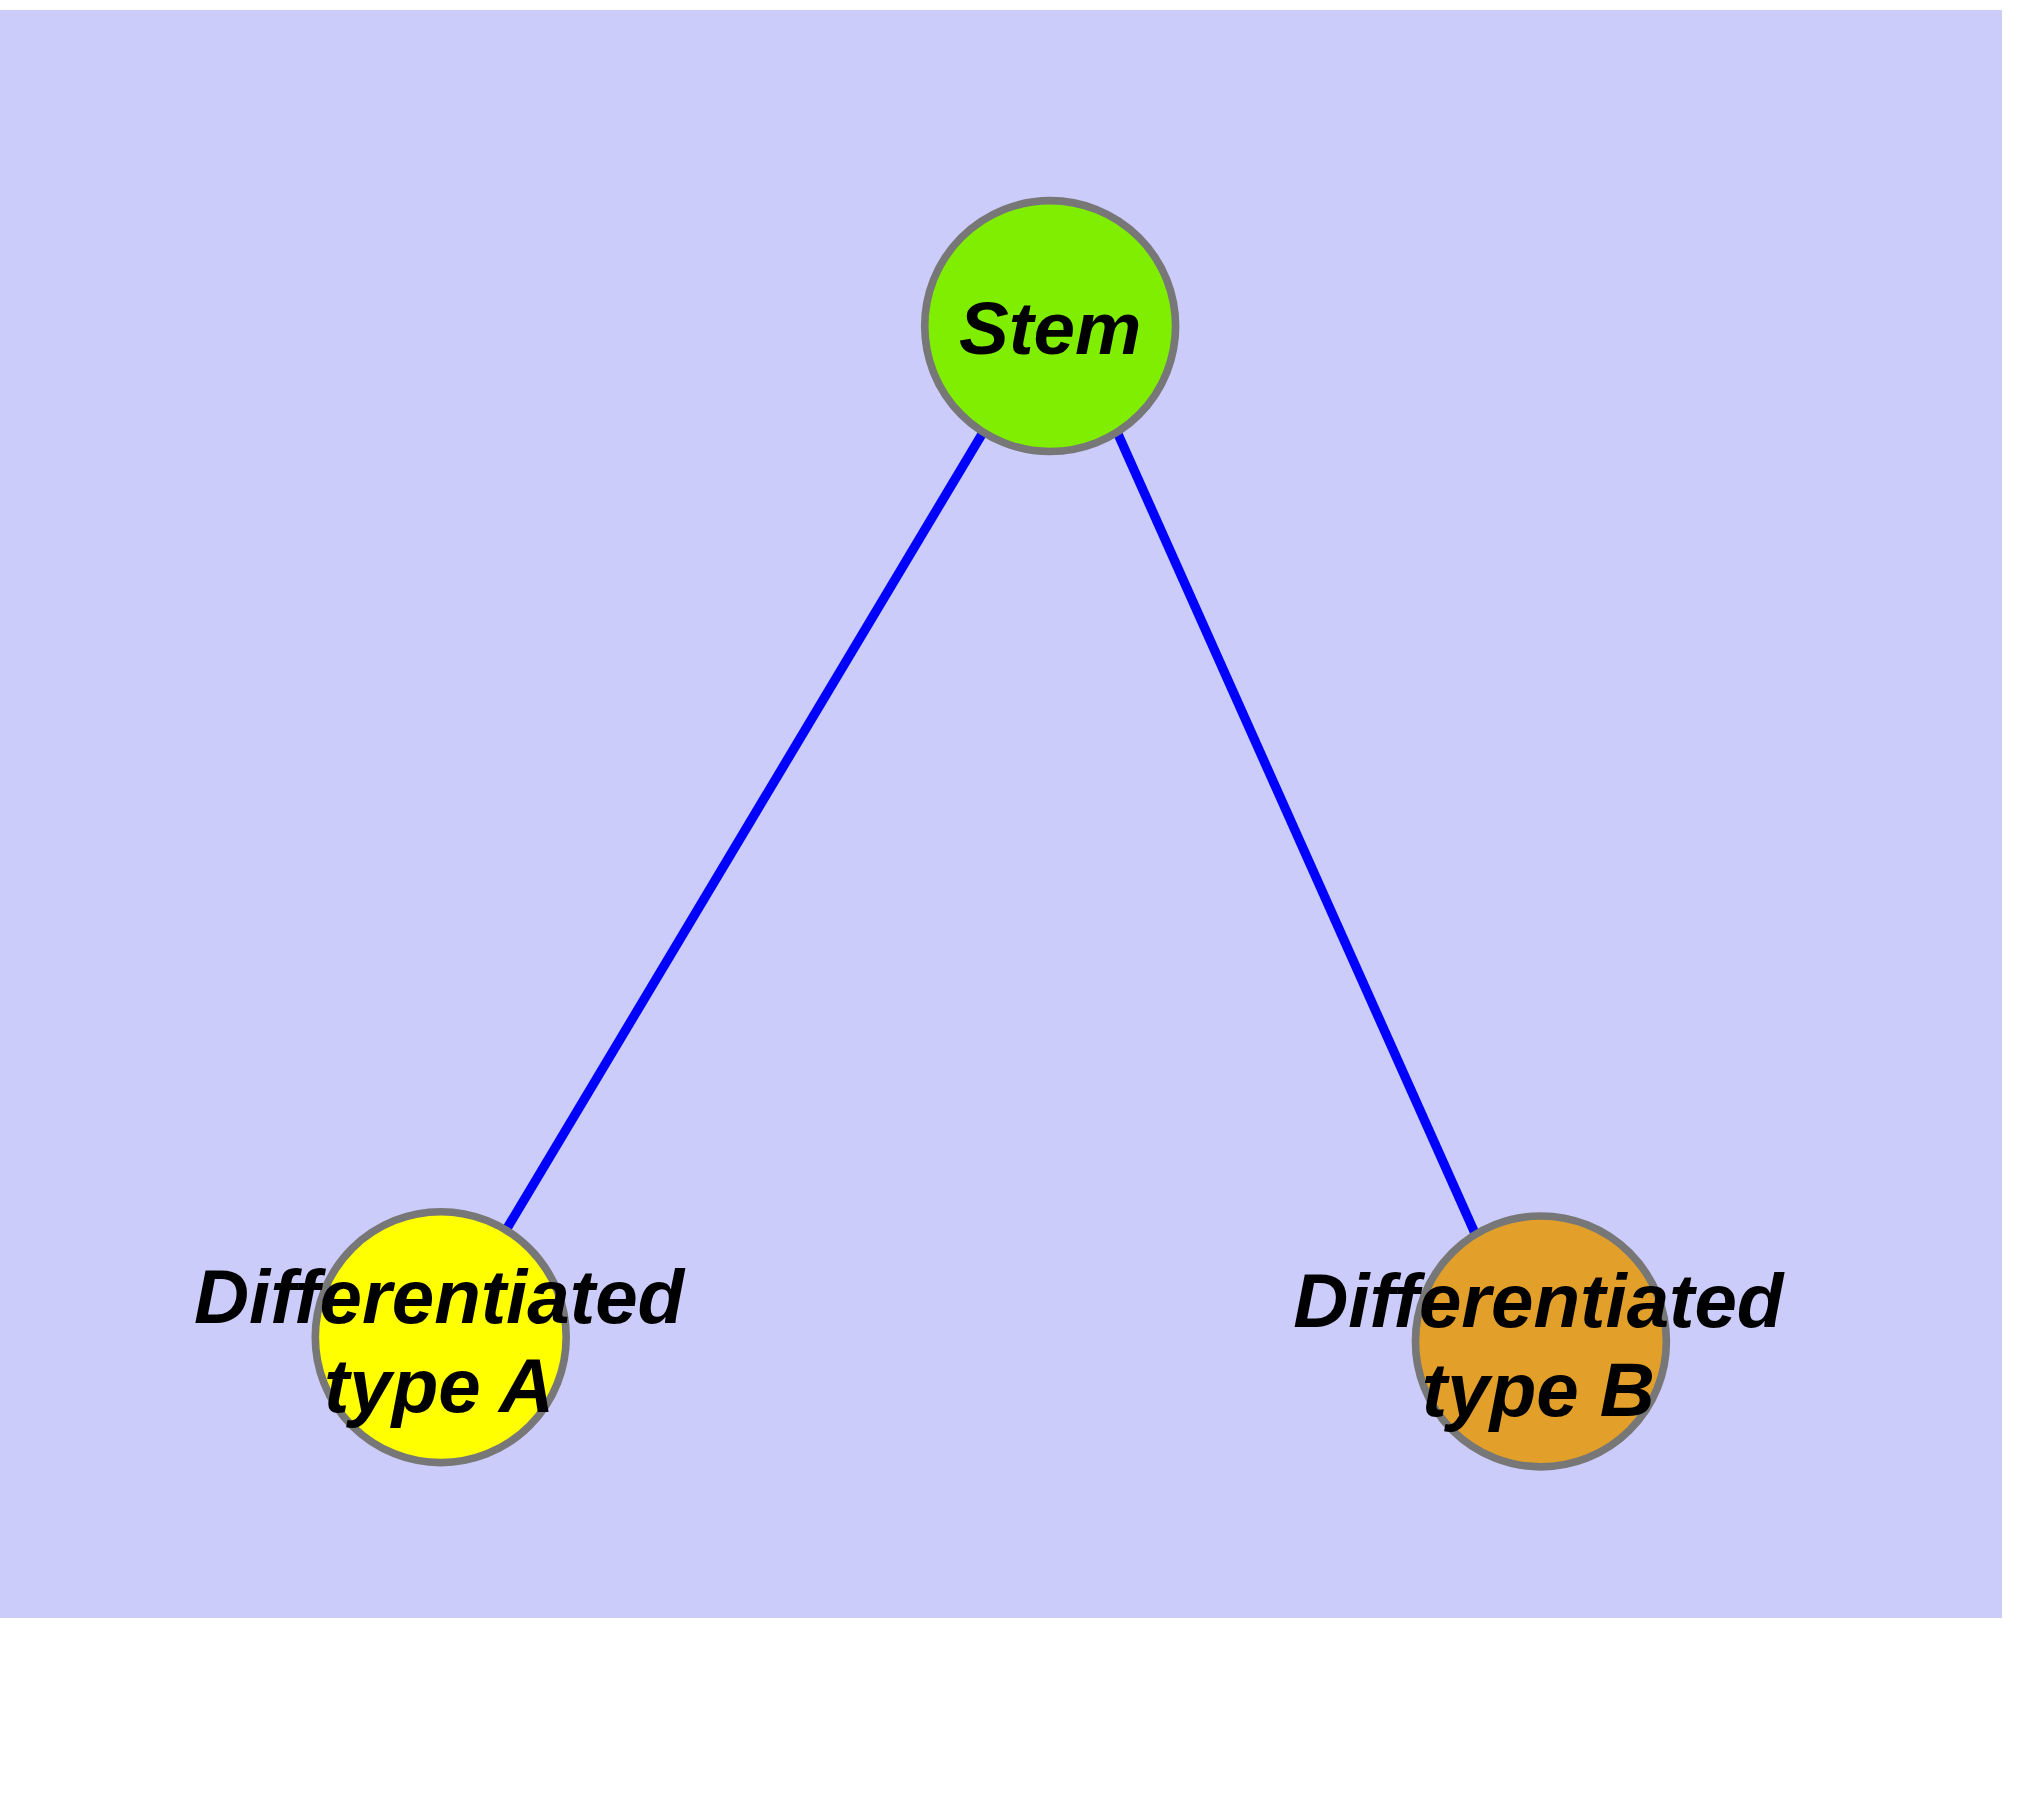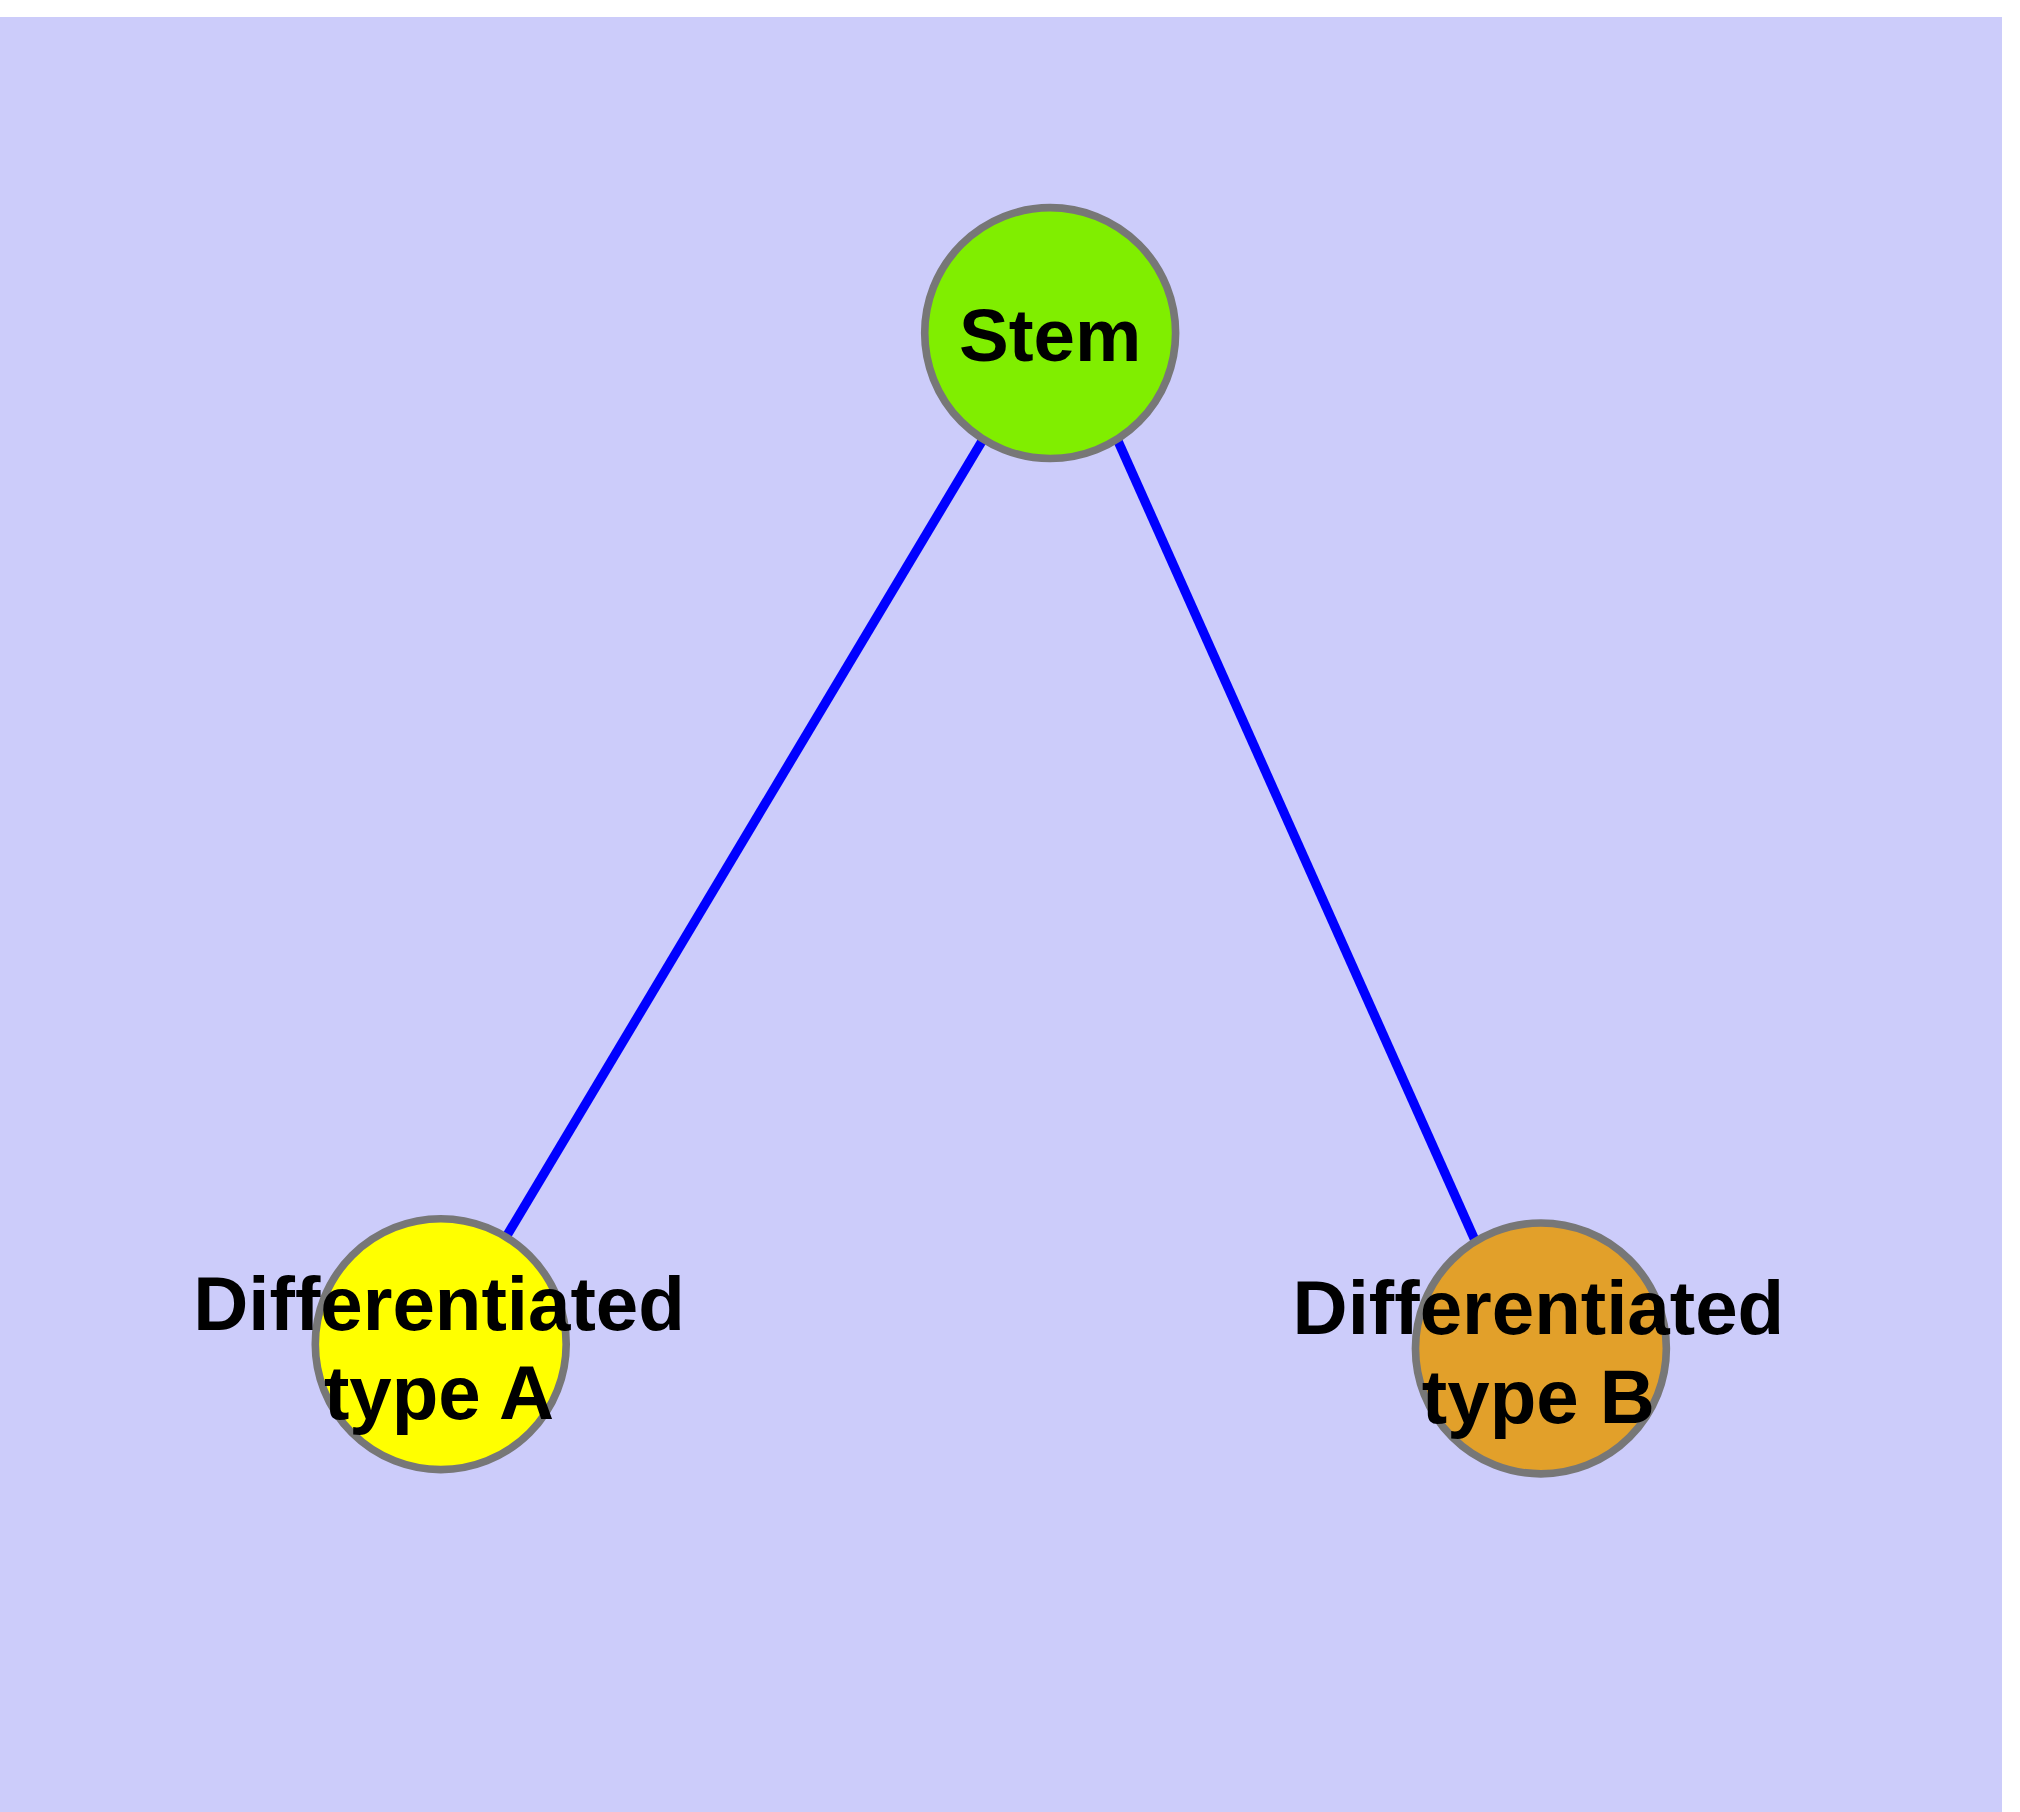--- a/index.html
+++ b/index.html
@@ -12,24 +12,25 @@
     position: relative;
     width: 2021px;
     height: 1812px;
     background: #ffffff;
     overflow: hidden;
     font-family: "Liberation Sans", sans-serif;
   }
   #canvas {
     position: absolute;
     left: 0;
-    top: 17px;
+    top: 10px;
     width: 2002px;
-    height: 1795px;
+    height: 1608px;
     background: #ccccfa;
+    font-style: italic;
   }
   #graph-svg {
     position: absolute;
     left: 0;
     top: 0;
     width: 2002px;
     height: 1795px;
   }
   .edge-line {
     stroke: #0000ff;

